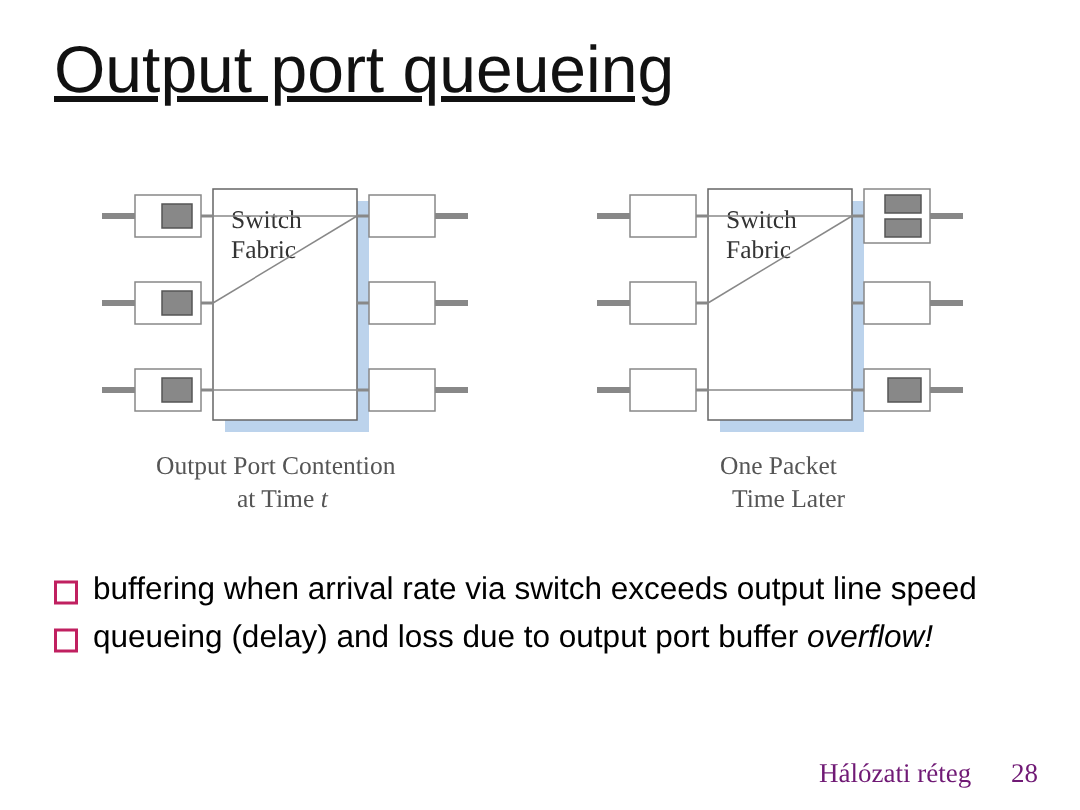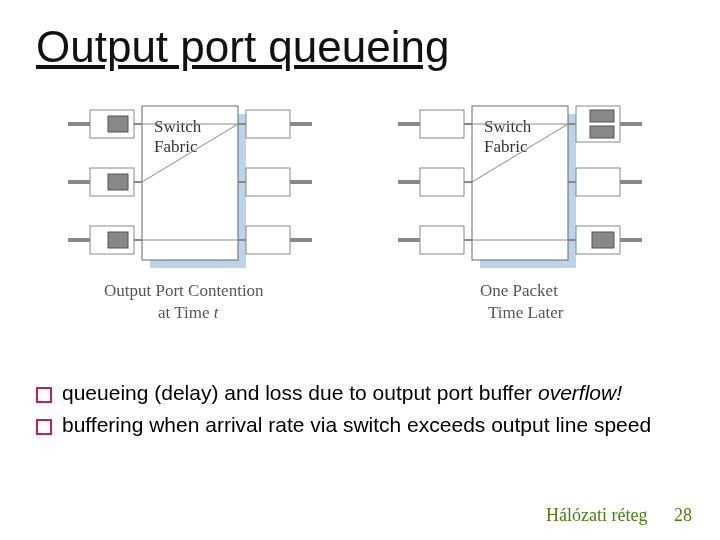--- a/index.html
+++ b/index.html
@@ -16,21 +16,21 @@
     position: absolute;
     top: 22px;
     left: 36px;
     font-size: 44px;
     font-weight: 400;
     text-decoration: underline;
     color: #111;
   }
   .diagram-area {
     position: absolute;
-    top: 96px;
+    top: 116px;
     left: 60px;
     width: 620px;
     height: 250px;
   }
   .bullets {
     position: absolute;
     top: 380px;
     left: 36px;
     width: 640px;
     font-size: 21px;
@@ -52,21 +52,21 @@
   .bullet-text {
     flex: 1 1 auto;
   }
   .italic { font-style: italic; }
   .footer {
     position: absolute;
     bottom: 14px;
     right: 28px;
     font-family: "Times New Roman", serif;
     font-size: 18px;
-    color: #4d7c0f;
+    color: #701a75;
   }
   .footer .page {
     display: inline-block;
     margin-left: 22px;
   }
   .caption {
     font-family: "Times New Roman", serif;
     font-size: 17px;
     fill: #555;
   }
@@ -179,24 +179,24 @@
     <text x="90" y="200" class="caption">One Packet</text>
     <text x="98" y="222" class="caption">Time Later</text>
   </g>
 
 </svg>
 </div>
 
 <div class="bullets">
   <div class="bullet">
     <div class="bullet-marker"></div>
-    <div class="bullet-text"><span>queueing (delay) and loss due to output port buffer </span><span class="italic">overflow!</span></div>
+    <div class="bullet-text"><span>buffering when arrival rate via switch exceeds output line speed</span><span class="italic"></span></div>
   </div>
   <div class="bullet">
     <div class="bullet-marker"></div>
-    <div class="bullet-text"><span>buffering when arrival rate via switch exceeds output line speed</span><span class="italic"></span></div>
+    <div class="bullet-text"><span>queueing (delay) and loss due to output port buffer </span><span class="italic">overflow!</span></div>
   </div>
 </div>
 
 <div class="footer">
   <span>Hálózati réteg</span>
   <span class="page">28</span>
 </div>
 
 </body></html>

